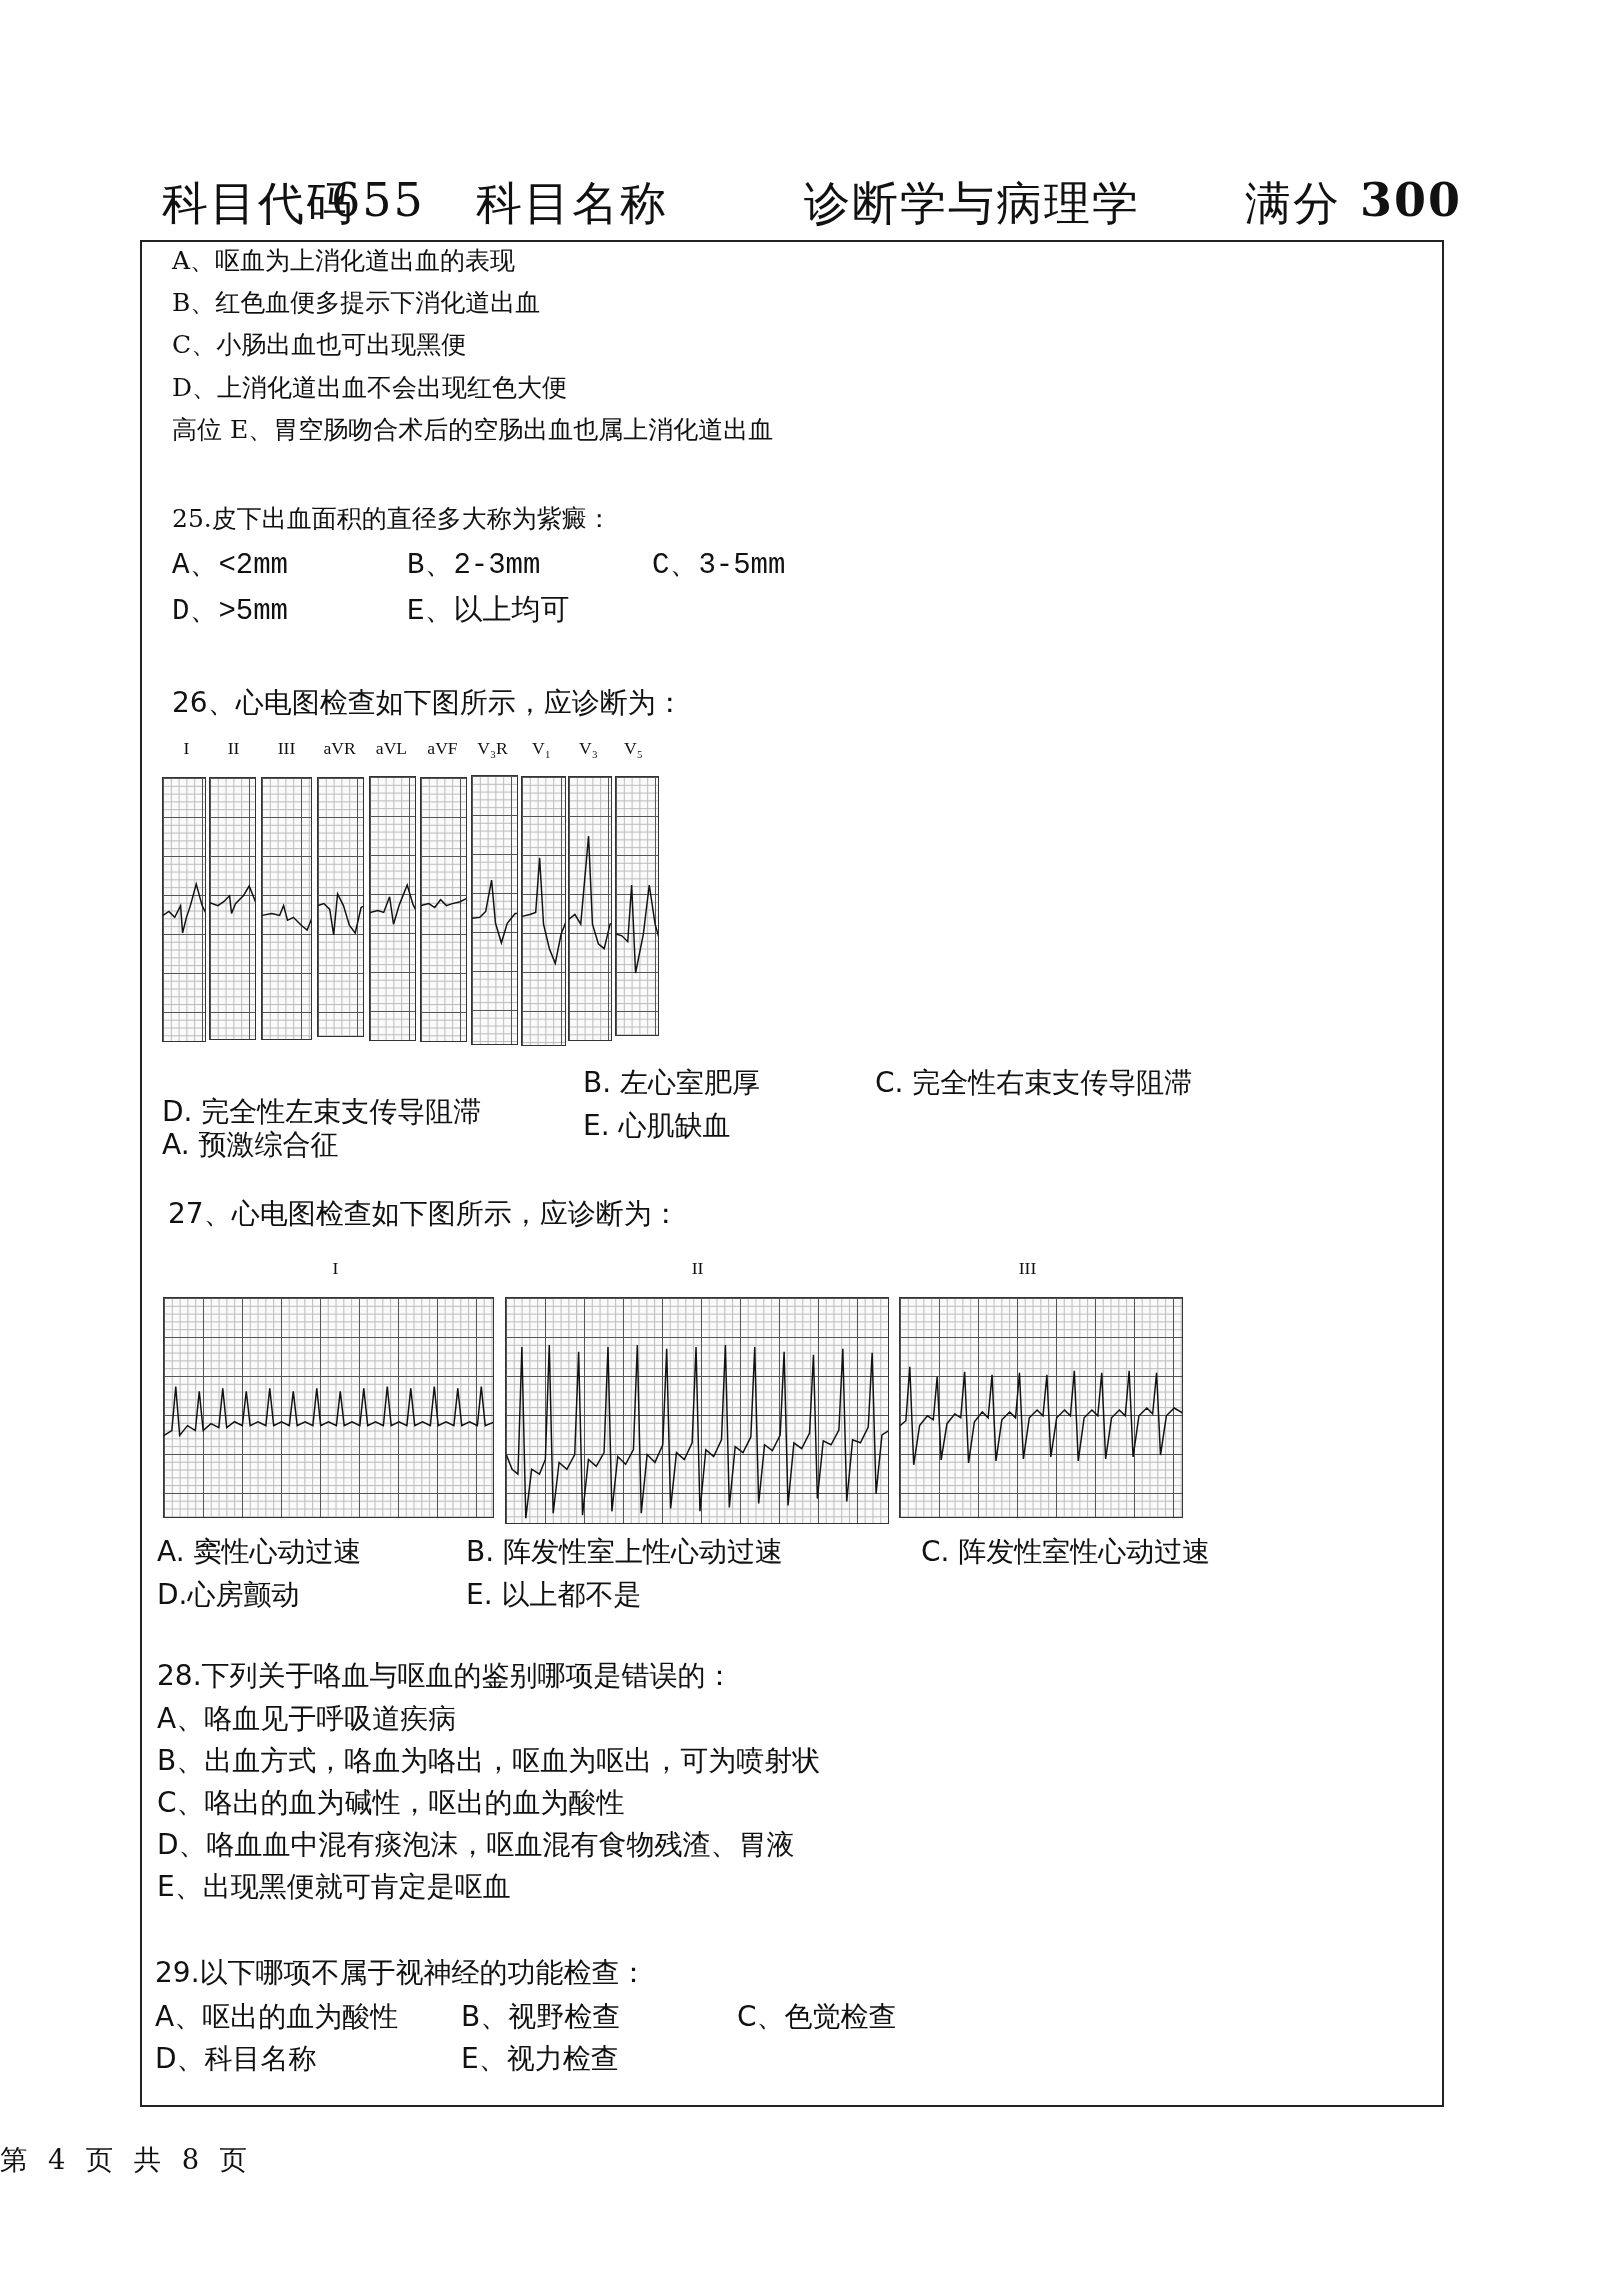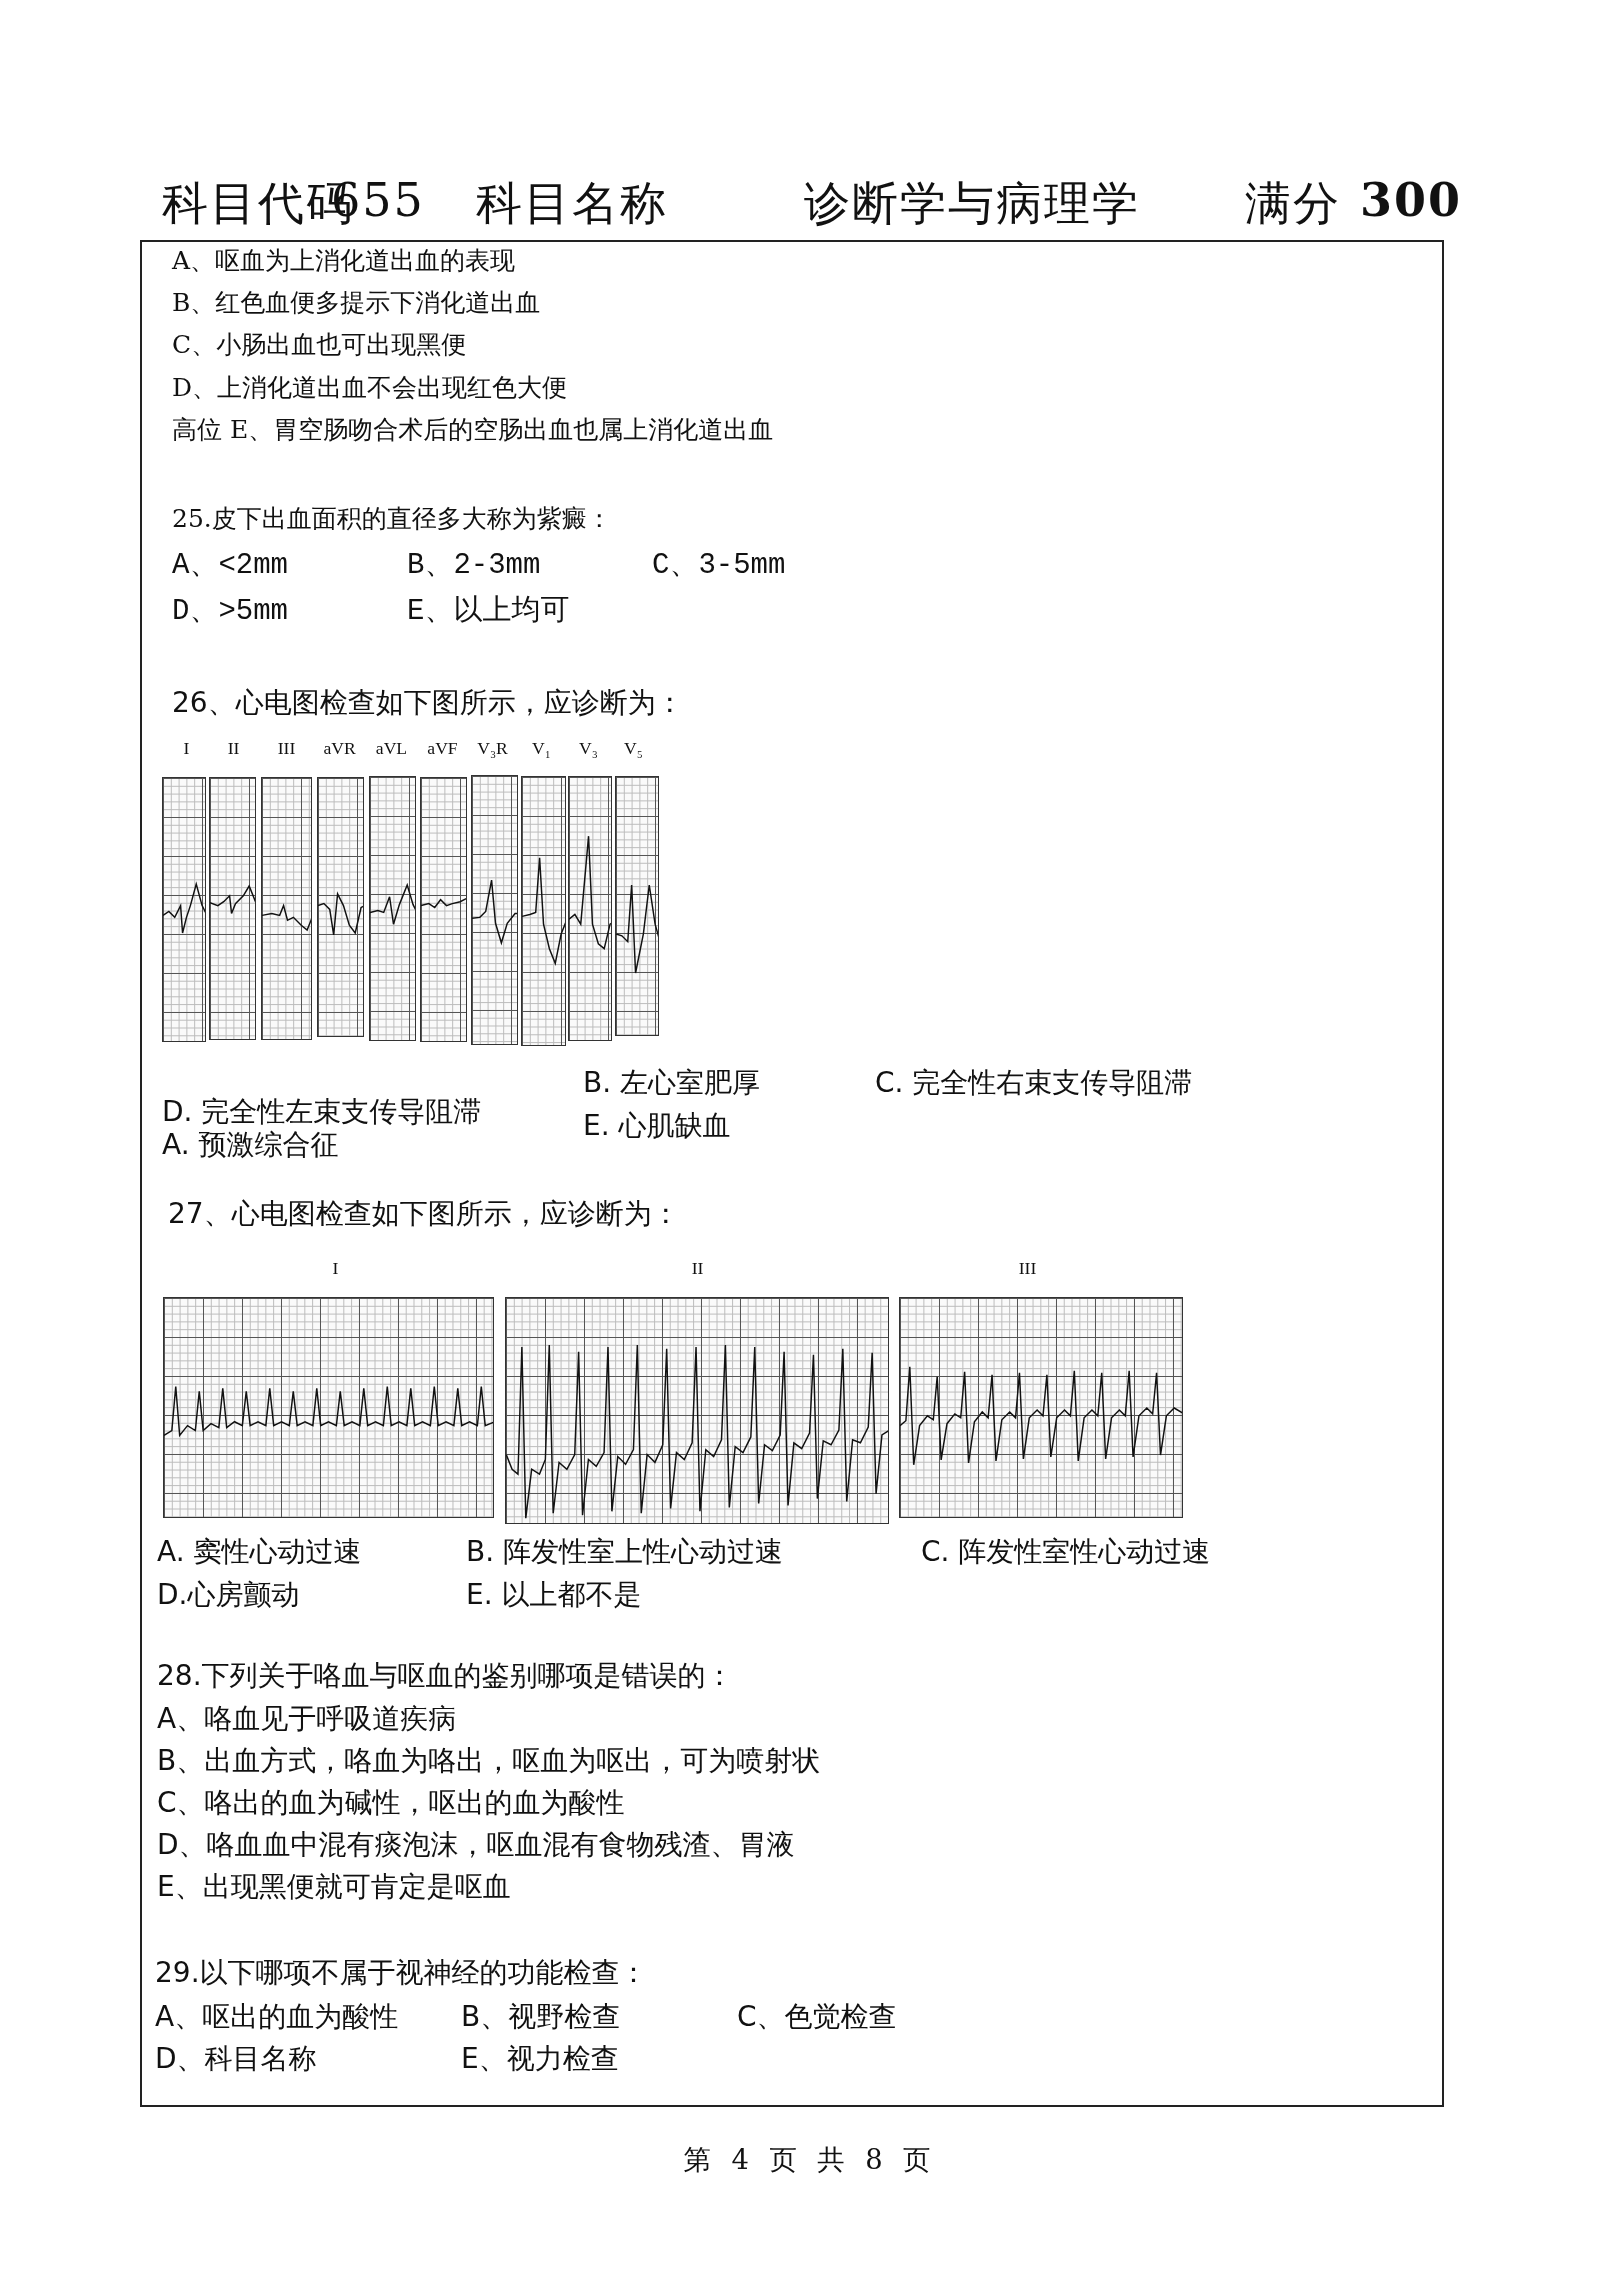--- a/index.html
+++ b/index.html
@@ -34,21 +34,21 @@
     background-image:
       linear-gradient(#555 1px, transparent 1px),
       linear-gradient(90deg, #555 1px, transparent 1px),
       linear-gradient(#bbb 1px, transparent 1px),
       linear-gradient(90deg, #bbb 1px, transparent 1px);
     background-size: 39px 39px, 39px 39px, 7.8px 7.8px, 7.8px 7.8px;
     overflow: hidden;
   }
   .ecg-strip svg { position: absolute; left: 0; top: 0; }
   .footer {
-    position: absolute; top: 2142px; left: 0; width: 1620px; text-align: center;
+    position: absolute; top: 2142px; left: 0; width: 1620px; text-align: left;
     font-size: 27.4px; letter-spacing: 5.9px;
   }
 </style>
 </head>
 <body>
 
 <div class="header">
   <span style="left:0">科目代码</span>
   <span style="left:169px">655</span>
   <span style="left:314px">科目名称</span>

